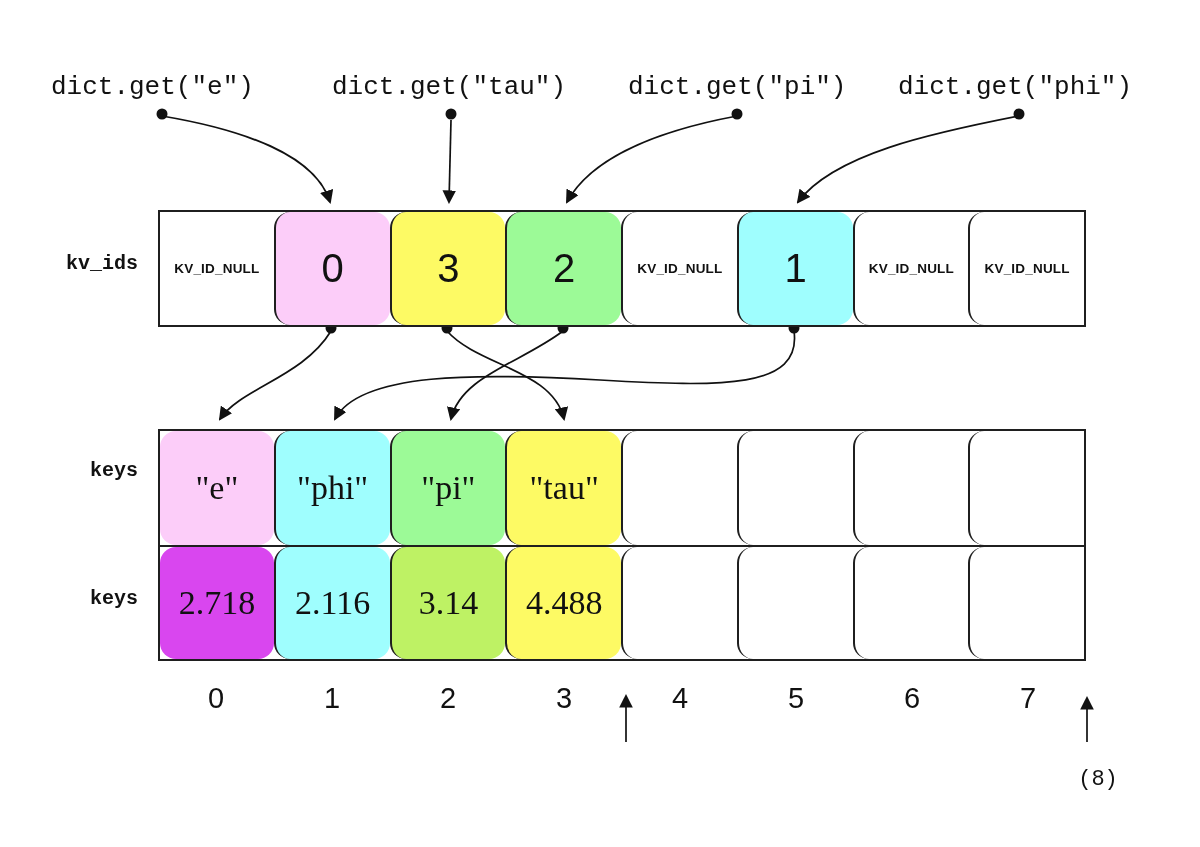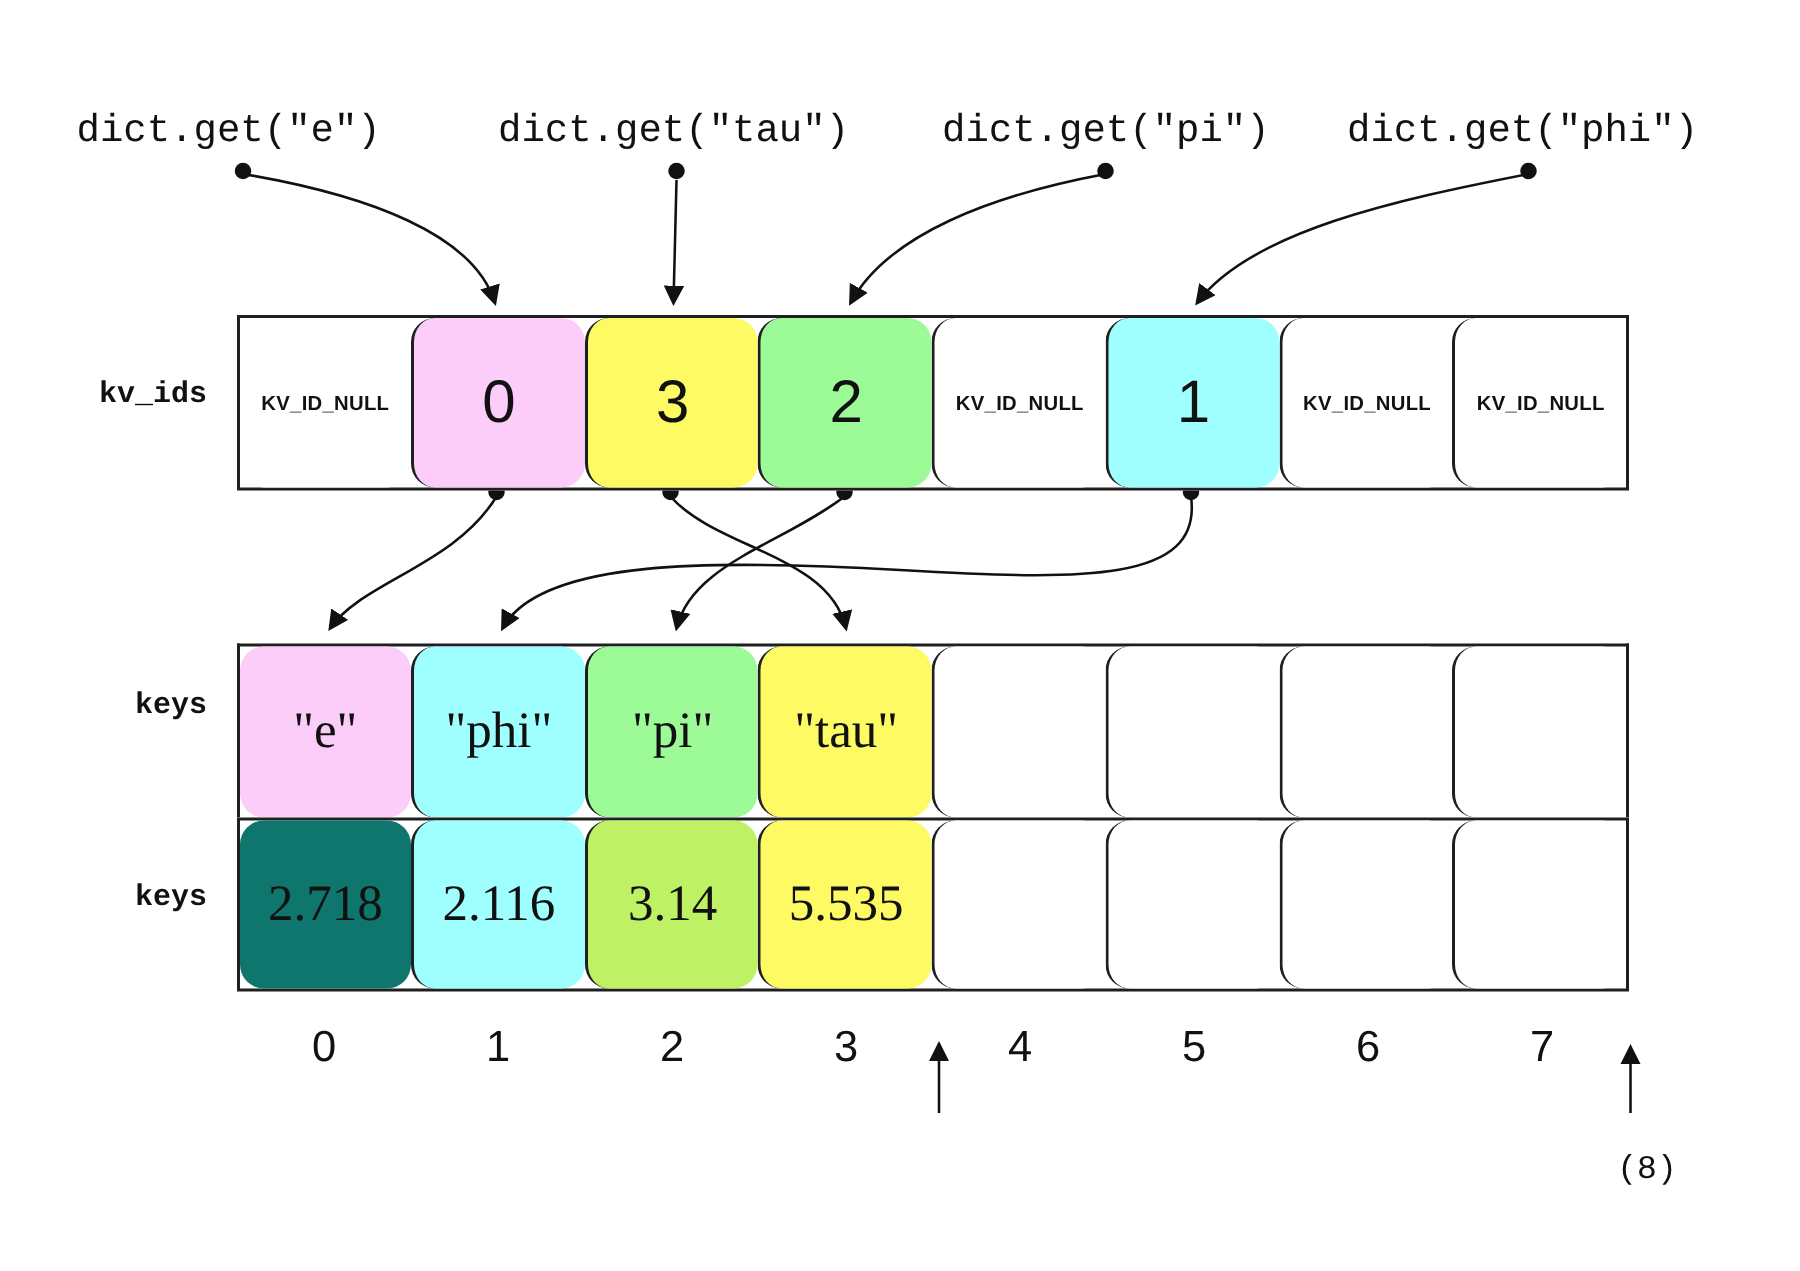--- a/index.html
+++ b/index.html
@@ -128,24 +128,24 @@
     <div class="cell" style="background-color: rgb(159, 254, 254);">"phi"</div>
     <div class="cell" style="background-color: rgb(156, 250, 151);">"pi"</div>
     <div class="cell" style="background-color: rgb(253, 250, 100);">"tau"</div>
     <div class="cell" style="background-color: rgb(255, 255, 255);"></div>
     <div class="cell" style="background-color: rgb(255, 255, 255);"></div>
     <div class="cell" style="background-color: rgb(255, 255, 255);"></div>
     <div class="cell" style="background-color: rgb(255, 255, 255);"></div>
   </div>
 
   <div class="array vals-row">
-    <div class="cell" style="background-color: #0f766e;">2.718</div>
+    <div class="cell" style="background-color: #d946ef;">2.718</div>
     <div class="cell" style="background-color: rgb(159, 254, 254);">2.116</div>
     <div class="cell" style="background-color: #bef264;">3.14</div>
-    <div class="cell" style="background-color: rgb(253, 250, 100);">5.535</div>
+    <div class="cell" style="background-color: rgb(253, 250, 100);">4.488</div>
     <div class="cell" style="background-color: rgb(255, 255, 255);"></div>
     <div class="cell" style="background-color: rgb(255, 255, 255);"></div>
     <div class="cell" style="background-color: rgb(255, 255, 255);"></div>
     <div class="cell" style="background-color: rgb(255, 255, 255);"></div>
   </div>
 
   <div class="index-row">
     <span>0</span>
     <span>1</span>
     <span>2</span>

